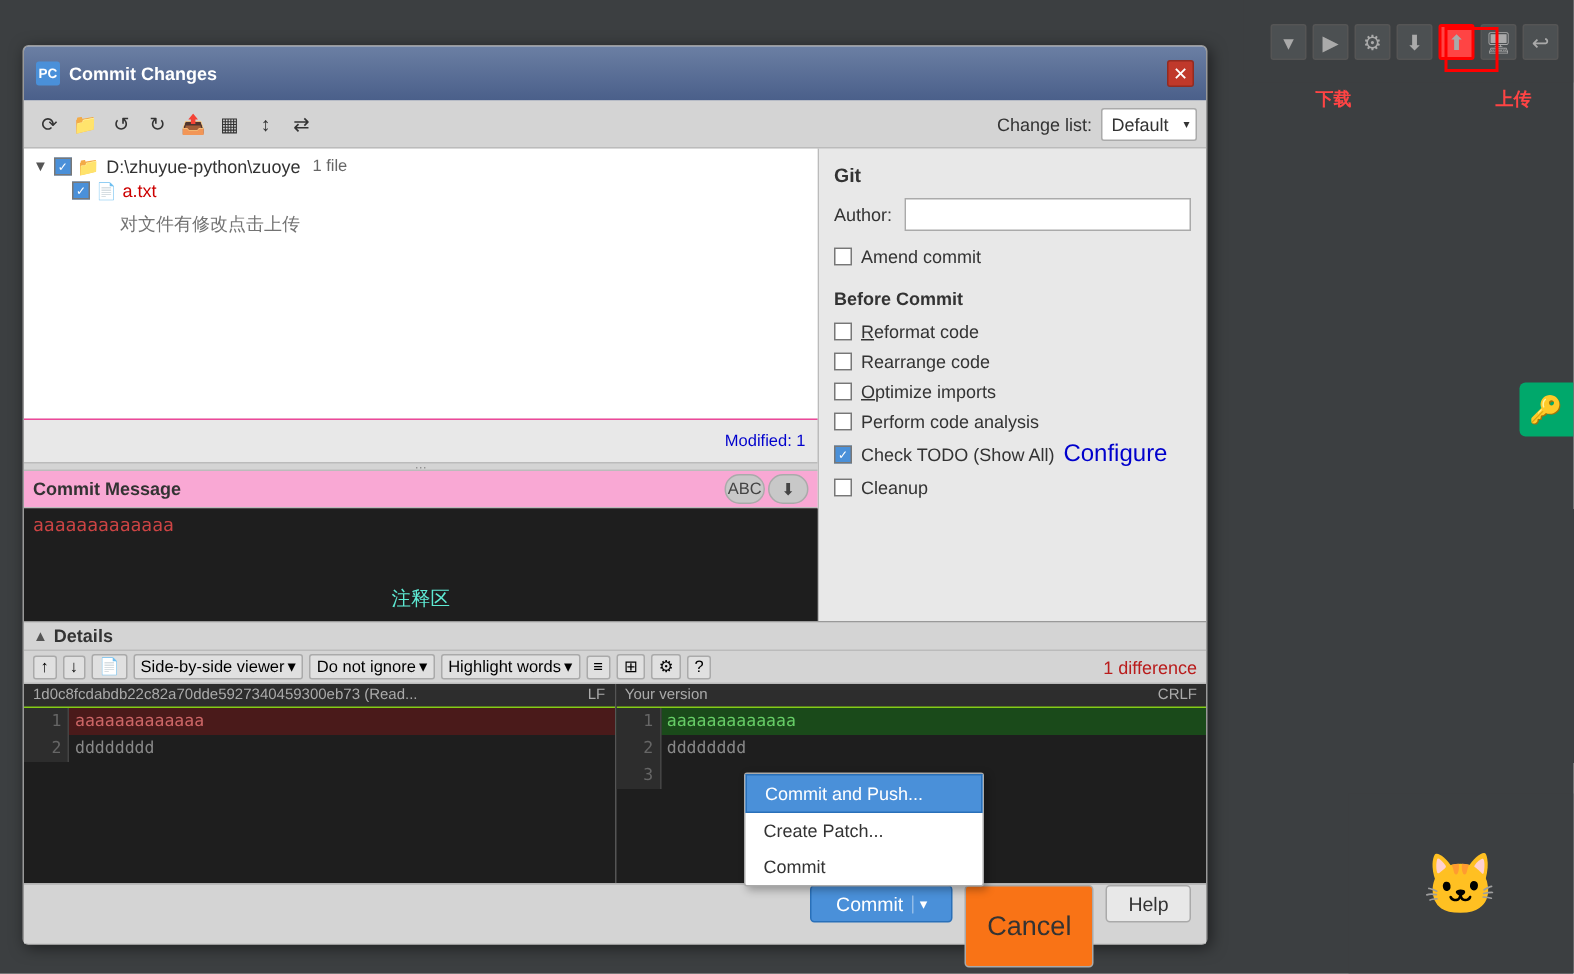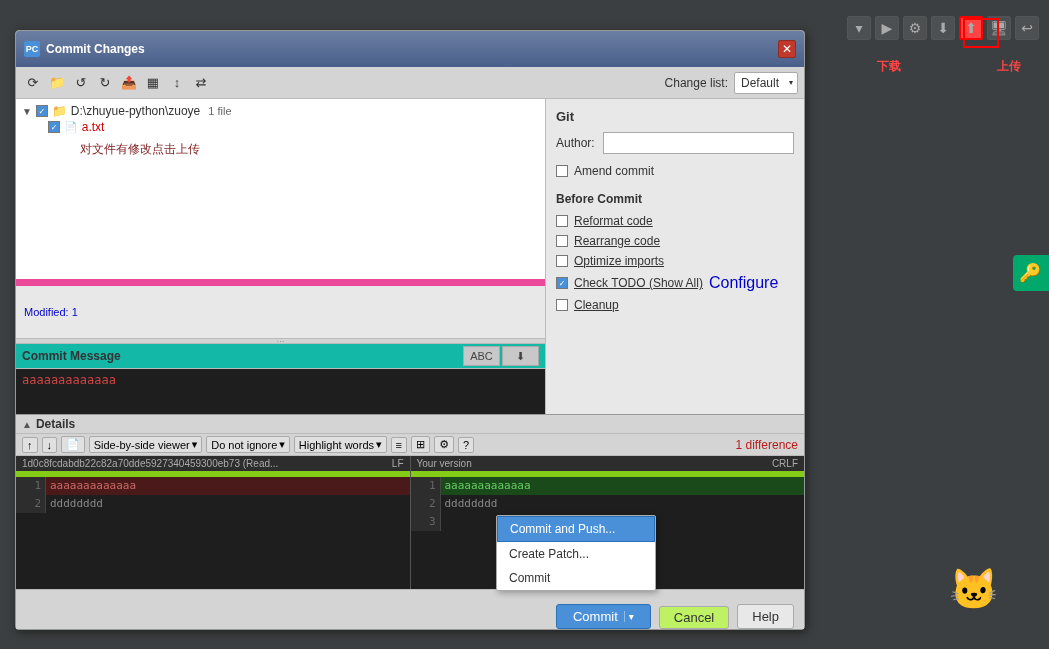--- a/index.html
+++ b/index.html
@@ -214,55 +214,55 @@
       font-size: 12px;
     }
     .tree-file-icon {
       color: #666;
       font-size: 11px;
     }
     .tree-label { font-size: 12px; color: #333; }
     .tree-extra { font-size: 11px; color: #666; margin-left: 4px; }
 
     .modified-bar {
-      text-align: left;
-      padding: 20px 8px;
+      text-align: right;
+      padding: 8px 8px;
       font-size: 11px;
       color: #0000cc;
-      border-top: 7px solid #ec4899;
+      border-top: 1px solid #ec4899;
     }
 
     .divider-handle {
       height: 6px;
       background: #d4d4d4;
       border-top: 1px solid #bbb;
       border-bottom: 1px solid #bbb;
       cursor: ns-resize;
       display: flex; align-items: center; justify-content: center;
       color: #888; font-size: 8px;
     }
 
     
     .commit-msg-header {
       display: flex;
       align-items: center;
       justify-content: space-between;
       padding: 2px 6px;
-      background: #14b8a6;
+      background: #f9a8d4;
       border-bottom: 1px solid #bbb;
     }
     .commit-msg-label { font-size: 12px; color: #333; font-weight: bold; }
     .commit-msg-icons {
       display: flex; gap: 2px;
     }
     .cm-icon {
-      width: 37px; height: 20px;
+      width: 27px; height: 20px;
       background: #c8c8c8;
       border: 1px solid #aaa;
-      border-radius: 0;
+      border-radius: 10px;
       display: flex; align-items: center; justify-content: center;
       cursor: pointer;
       font-size: 11px;
       color: #444;
     }
 
     .commit-textarea {
       flex: 1;
       background: #1e1e1e;
       color: #cc4444;
@@ -332,21 +332,21 @@
       margin-bottom: 6px;
     }
     .opt-checkbox {
       width: 12px; height: 12px;
       border: 1px solid #777;
       background: white;
       display: flex; align-items: center; justify-content: center;
     }
     .opt-checkbox.checked { background: #4a90d9; }
     .opt-checkbox.checked::after { content: '✓'; color: white; font-size: 8px; }
-    .opt-label { font-size: 12px; color: #333; text-decoration: underline; }
+    .opt-label { font-size: 12px; color: #333; }
     .opt-label u { text-decoration: underline; }
     .opt-link { color: #0000cc; font-size: 16px; cursor: pointer; }
 
     
     .details-panel {
       height: 175px;
       border-top: 1px solid #999;
       background: #d0d0d0;
       display: flex;
       flex-direction: column;
@@ -404,21 +404,21 @@
     .diff-left, .diff-right {
       flex: 1;
       overflow: auto;
     }
 
     .diff-header-bar {
       background: #2d2d2d;
       color: #aaa;
       font-size: 10px;
       padding: 2px 6px;
-      border-bottom: 6px solid #84cc16;
+      border-bottom: 1px solid #84cc16;
       display: flex;
       justify-content: space-between;
     }
 
     .diff-line {
       display: flex;
       font-family: 'Consolas', monospace;
       font-size: 11px;
       height: 18px;
     }
@@ -445,45 +445,45 @@
       width: 1px;
       background: #555;
     }
 
     
     .button-bar {
       height: 40px;
       background: #d4d4d4;
       border-top: 1px solid #bbb;
       display: flex;
-      align-items: flex-end;
+      align-items: flex-start;
       justify-content: flex-end;
       padding: 0 10px;
       gap: 8px;
       position: relative;
     }
 
     .btn-commit-main {
       background: #4a90d9;
       color: white;
       border: 1px solid #2970b9;
       border-radius: 3px;
       padding: 4px 16px;
       font-size: 13px;
       cursor: pointer;
       display: flex; align-items: center;
       position: relative;
     }
     .btn-cancel {
-      background: #bef264;
+      background: #f97316;
       color: #333;
       border: 1px solid #aaa;
       border-radius: 3px;
-      padding: 3px 14px;
-      font-size: 13px;
+      padding: 16px 14px;
+      font-size: 18px;
       cursor: pointer;
     }
     .btn-help {
       background: #e8e8e8;
       color: #333;
       border: 1px solid #aaa;
       border-radius: 3px;
       padding: 4px 14px;
       font-size: 13px;
       cursor: pointer;
@@ -602,21 +602,21 @@
           <span class="tree-label">D:\zhuyue-python\zuoye</span>
           <span class="tree-extra">1 file</span>
         </div>
         <div class="tree-item" style="padding-left: 28px;">
           <div class="tree-checkbox checked"></div>
           <span class="tree-file-icon">📄</span>
           <span class="tree-label" style="color:#cc0000;">a.txt</span>
         </div>
 
         <div style="padding-left: 60px; margin-top: 6px;">
-          <span class="chinese-note" style="position: relative; color: #7f1d1d; font-size: 12px; margin-top: 32px;">对文件有修改点击上传</span>
+          <span class="chinese-note" style="position: relative; color: #737373; font-size: 12px; margin-top: 32px;">对文件有修改点击上传</span>
         </div>
       </div>
 
       <div class="modified-bar">
         <span>Modified: 1</span>
       </div>
 
       <div class="divider-handle">···</div>
 
       <div class="commit-msg-header">
@@ -651,20 +651,24 @@
         <div class="opt-checkbox"></div>
         <span class="opt-label"><u>R</u>eformat code</span>
       </div>
       <div class="option-row">
         <div class="opt-checkbox"></div>
         <span class="opt-label">Rearrange code</span>
       </div>
       <div class="option-row">
         <div class="opt-checkbox"></div>
         <span class="opt-label"><u>O</u>ptimize imports</span>
+      </div>
+      <div class="option-row">
+        <div class="opt-checkbox"></div>
+        <span class="opt-label">Perform code analysis</span>
       </div>
       <div class="option-row">
         <div class="opt-checkbox checked"></div>
         <span class="opt-label">Check TODO (Show All)</span>
         <span class="opt-link">Configure</span>
       </div>
       <div class="option-row">
         <div class="opt-checkbox"></div>
         <span class="opt-label">Cleanup</span>
       </div>

